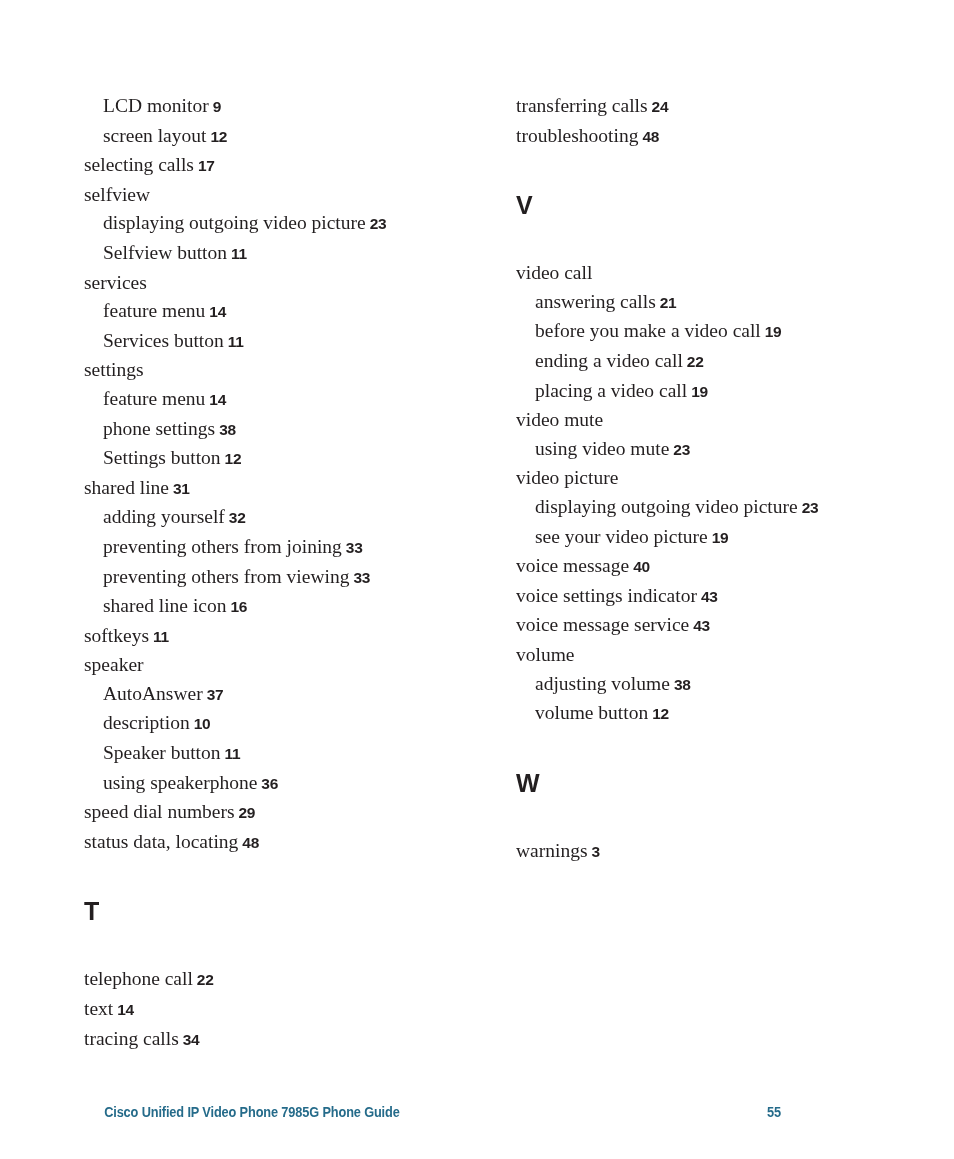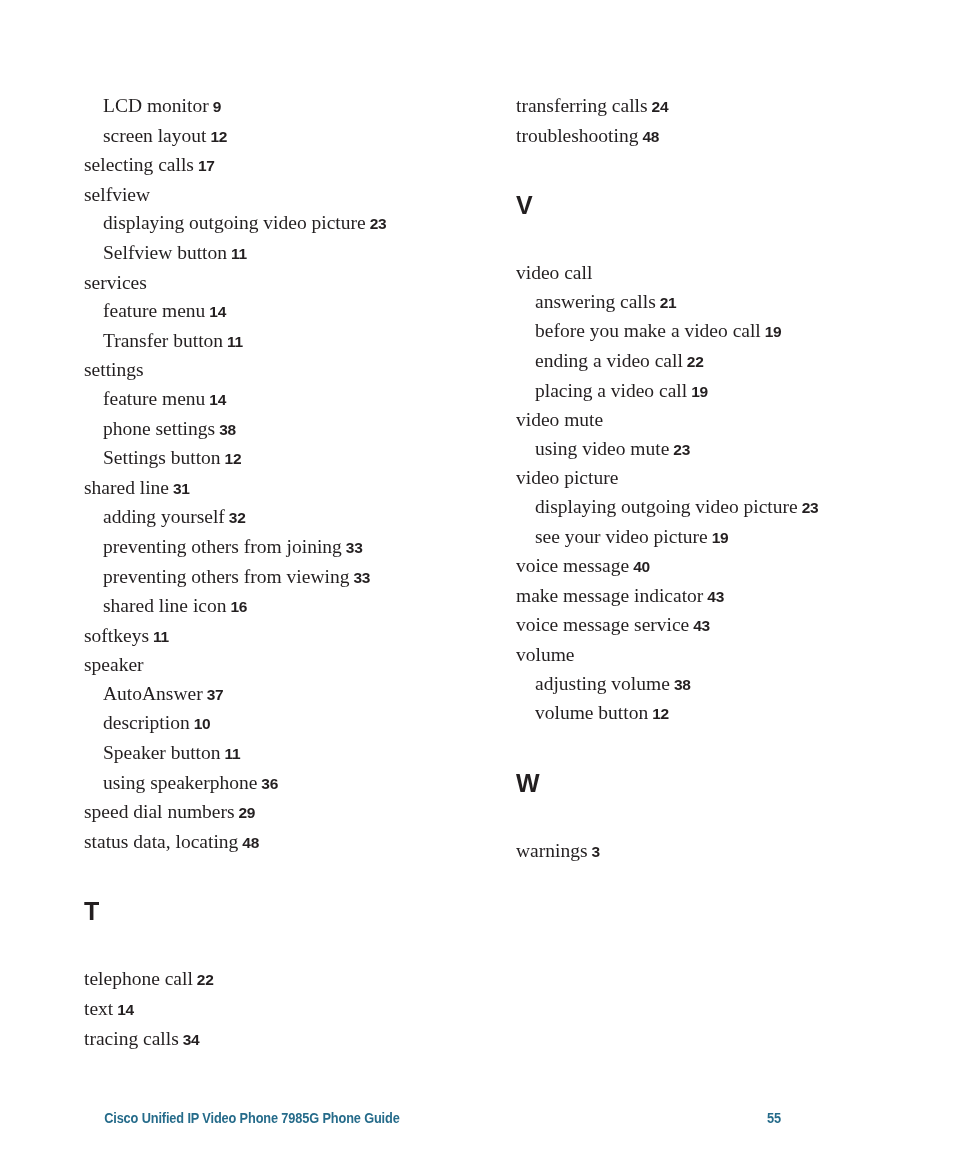--- a/index.html
+++ b/index.html
@@ -93,21 +93,21 @@
   }
 
   
   .footer {
     position: absolute;
     left: 84px;
     right: 84px;
     bottom: 33px;
     height: 22px;
     display: flex;
-    align-items: flex-end;
+    align-items: flex-start;
     justify-content: space-between;
   }
   .footer-title,
   .footer-pagenum {
     font-family: "Liberation Sans", "DejaVu Sans", sans-serif;
     font-weight: bold;
     font-size: 14.5px;
     color: #256b8a;
     letter-spacing: -0.15px;
     transform: scaleX(0.88);
@@ -128,21 +128,21 @@
         <div class="section-block">
           <ul class="entries">
             <li class="entry level-1"><span class="label">LCD monitor</span><span class="pagenum">9</span></li>
             <li class="entry level-1"><span class="label">screen layout</span><span class="pagenum">12</span></li>
             <li class="entry level-0"><span class="label">selecting calls</span><span class="pagenum">17</span></li>
             <li class="entry level-0"><span class="label">selfview</span></li>
             <li class="entry level-1"><span class="label">displaying outgoing video picture</span><span class="pagenum">23</span></li>
             <li class="entry level-1"><span class="label">Selfview button</span><span class="pagenum">11</span></li>
             <li class="entry level-0"><span class="label">services</span></li>
             <li class="entry level-1"><span class="label">feature menu</span><span class="pagenum">14</span></li>
-            <li class="entry level-1"><span class="label">Transfer button</span><span class="pagenum">11</span></li>
+            <li class="entry level-1"><span class="label">Services button</span><span class="pagenum">11</span></li>
             <li class="entry level-0"><span class="label">settings</span></li>
             <li class="entry level-1"><span class="label">feature menu</span><span class="pagenum">14</span></li>
             <li class="entry level-1"><span class="label">phone settings</span><span class="pagenum">38</span></li>
             <li class="entry level-1"><span class="label">Settings button</span><span class="pagenum">12</span></li>
             <li class="entry level-0"><span class="label">shared line</span><span class="pagenum">31</span></li>
             <li class="entry level-1"><span class="label">adding yourself</span><span class="pagenum">32</span></li>
             <li class="entry level-1"><span class="label">preventing others from joining</span><span class="pagenum">33</span></li>
             <li class="entry level-1"><span class="label">preventing others from viewing</span><span class="pagenum">33</span></li>
             <li class="entry level-1"><span class="label">shared line icon</span><span class="pagenum">16</span></li>
             <li class="entry level-0"><span class="label">softkeys</span><span class="pagenum">11</span></li>
@@ -178,21 +178,21 @@
             <li class="entry level-1"><span class="label">answering calls</span><span class="pagenum">21</span></li>
             <li class="entry level-1"><span class="label">before you make a video call</span><span class="pagenum">19</span></li>
             <li class="entry level-1"><span class="label">ending a video call</span><span class="pagenum">22</span></li>
             <li class="entry level-1"><span class="label">placing a video call</span><span class="pagenum">19</span></li>
             <li class="entry level-0"><span class="label">video mute</span></li>
             <li class="entry level-1"><span class="label">using video mute</span><span class="pagenum">23</span></li>
             <li class="entry level-0"><span class="label">video picture</span></li>
             <li class="entry level-1"><span class="label">displaying outgoing video picture</span><span class="pagenum">23</span></li>
             <li class="entry level-1"><span class="label">see your video picture</span><span class="pagenum">19</span></li>
             <li class="entry level-0"><span class="label">voice message</span><span class="pagenum">40</span></li>
-            <li class="entry level-0"><span class="label">make message indicator</span><span class="pagenum">43</span></li>
+            <li class="entry level-0"><span class="label">voice settings indicator</span><span class="pagenum">43</span></li>
             <li class="entry level-0"><span class="label">voice message service</span><span class="pagenum">43</span></li>
             <li class="entry level-0"><span class="label">volume</span></li>
             <li class="entry level-1"><span class="label">adjusting volume</span><span class="pagenum">38</span></li>
             <li class="entry level-1"><span class="label">volume button</span><span class="pagenum">12</span></li>
           </ul>
         </div>
         <div class="section-block spaced">
           <div class="section-letter">W</div>
           <ul class="entries">
             <li class="entry level-0"><span class="label">warnings</span><span class="pagenum">3</span></li>

